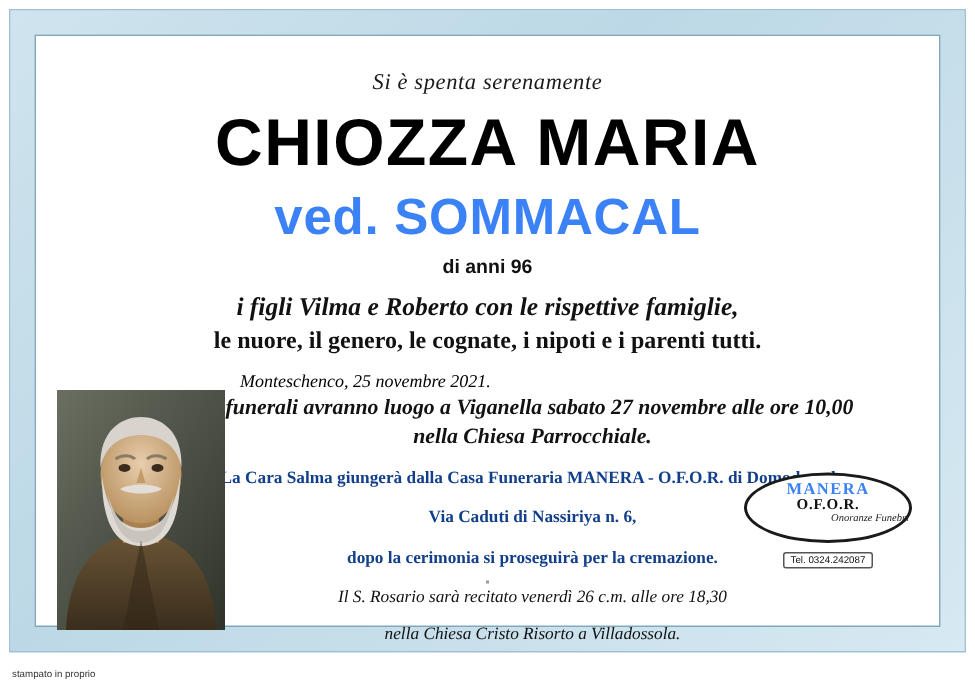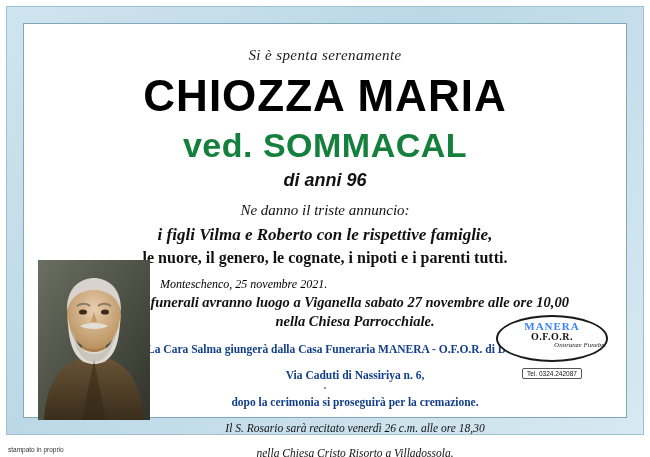--- a/index.html
+++ b/index.html
@@ -75,29 +75,28 @@
     margin: 2px 0 0 0;
     color: #000000;
   }
 
   .surname {
     font-family: "Liberation Sans", sans-serif;
     font-weight: bold;
     font-size: 34px;
     letter-spacing: 0.5px;
     margin: 2px 0 4px 0;
-    color: #15803d;
+    color: #3b82f6;
   }
 
   .age {
     font-family: "Liberation Sans", sans-serif;
     font-weight: bold;
-    font-size: 18px;
+    font-size: 13px;
     margin-bottom: 10px;
-    font-style: italic;
   }
 
   .announce {
     font-style: italic;
     font-size: 15px;
     margin-bottom: 6px;
   }
 
   .family1 {
     font-style: italic;
@@ -238,21 +237,20 @@
       <div class="content">
 
         <div class="line opening">Si è spenta serenamente</div>
 
         <div class="line name">CHIOZZA  MARIA</div>
 
         <div class="line surname">ved. SOMMACAL</div>
 
         <div class="line age">di anni 96</div>
 
-        <div class="line announce">Ne danno il triste annuncio:</div>
 
         <div class="line family1">i figli Vilma e Roberto con le rispettive famiglie,</div>
         <div class="line family2">le nuore, il genero, le cognate, i nipoti e i parenti tutti.</div>
 
         <div class="place-date">Monteschenco, 25 novembre 2021.</div>
 
         <div class="line funeral">I funerali avranno luogo a Viganella sabato 27 novembre alle ore 10,00</div>
         <div class="line funeral">nella Chiesa Parrocchiale.</div>
 
         <div class="line salma">La Cara Salma giungerà dalla Casa Funeraria MANERA - O.F.O.R. di Domodossola</div>

